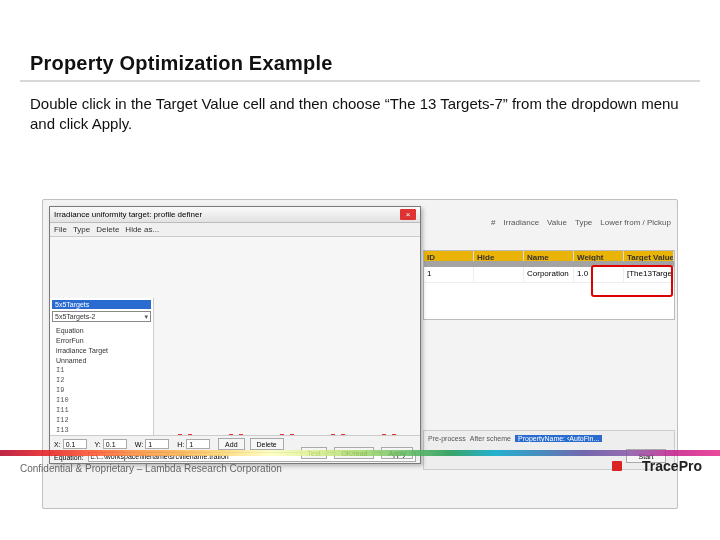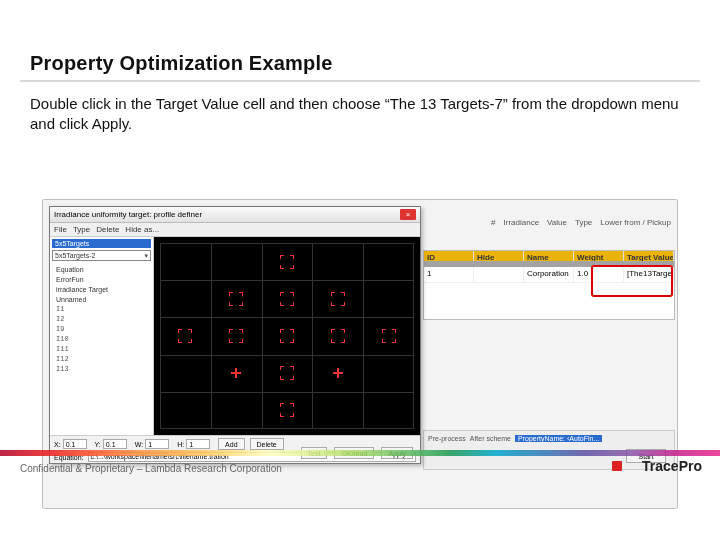--- a/index.html
+++ b/index.html
@@ -29,21 +29,21 @@
   .opt-bottom .tabs { display: flex; height: 14px; font-size: 7px; align-items: center; gap: 4px; padding-left: 4px; color: #555; }
   .opt-bottom .btn-start { position: absolute; right: 8px; bottom: 6px; width: 40px; height: 14px; background: #f6f6f6; border: 1px solid #aaa; font-size: 7px; display: flex; align-items: center; justify-content: center; }
 
   
   .dialog { position: absolute; left: 6px; top: 6px; width: 372px; height: 258px; background: #f6f6f6; border: 1px solid #7a7a7a; box-shadow: 2px 2px 4px rgba(0,0,0,.25); }
   .dlg-title { height: 16px; background: linear-gradient(#fafafa,#e2e2e2); border-bottom: 1px solid #bbb; font-size: 8px; display: flex; align-items: center; padding: 0 4px; justify-content: space-between; }
   .dlg-close { width: 16px; height: 11px; background: #d33; color: #fff; font-size: 8px; display: flex; align-items: center; justify-content: center; border-radius: 1px; }
 
   .dlg-menu { height: 14px; background: #f0f0f0; border-bottom: 1px solid #ccc; font-size: 8px; display: flex; align-items: center; gap: 6px; padding: 0 4px; color: #333; }
 
-  .dlg-body { position: absolute; top: 30px; left: 0; right: 0; bottom: 28px; display: flex; }
+  .dlg-body { position: absolute; top: 30px; left: 0; right: 0; bottom: 28px; display: flex; align-items: flex-end; }
 
   .tree { width: 104px; background: #fff; border-right: 1px solid #ccc; font-size: 7px; color: #333; overflow: hidden; }
   .tree .sel { background: #2a6bd0; color: #fff; padding: 1px 3px; margin: 2px; }
   .tree .dd { background: #fff; border: 1px solid #888; margin: 0 2px 3px 2px; padding: 1px 2px; position: relative; }
   .tree .dd .arrow { position: absolute; right: 2px; top: 1px; font-size: 7px; color: #555; }
   .tree ul { list-style: none; padding-left: 6px; }
   .tree li { padding: 0.5px 0; line-height: 9px; }
   .tree .mono { font-family: 'Courier New', monospace; color: #555; }
 
   .target-area { flex: 1; background: #000; position: relative; }

